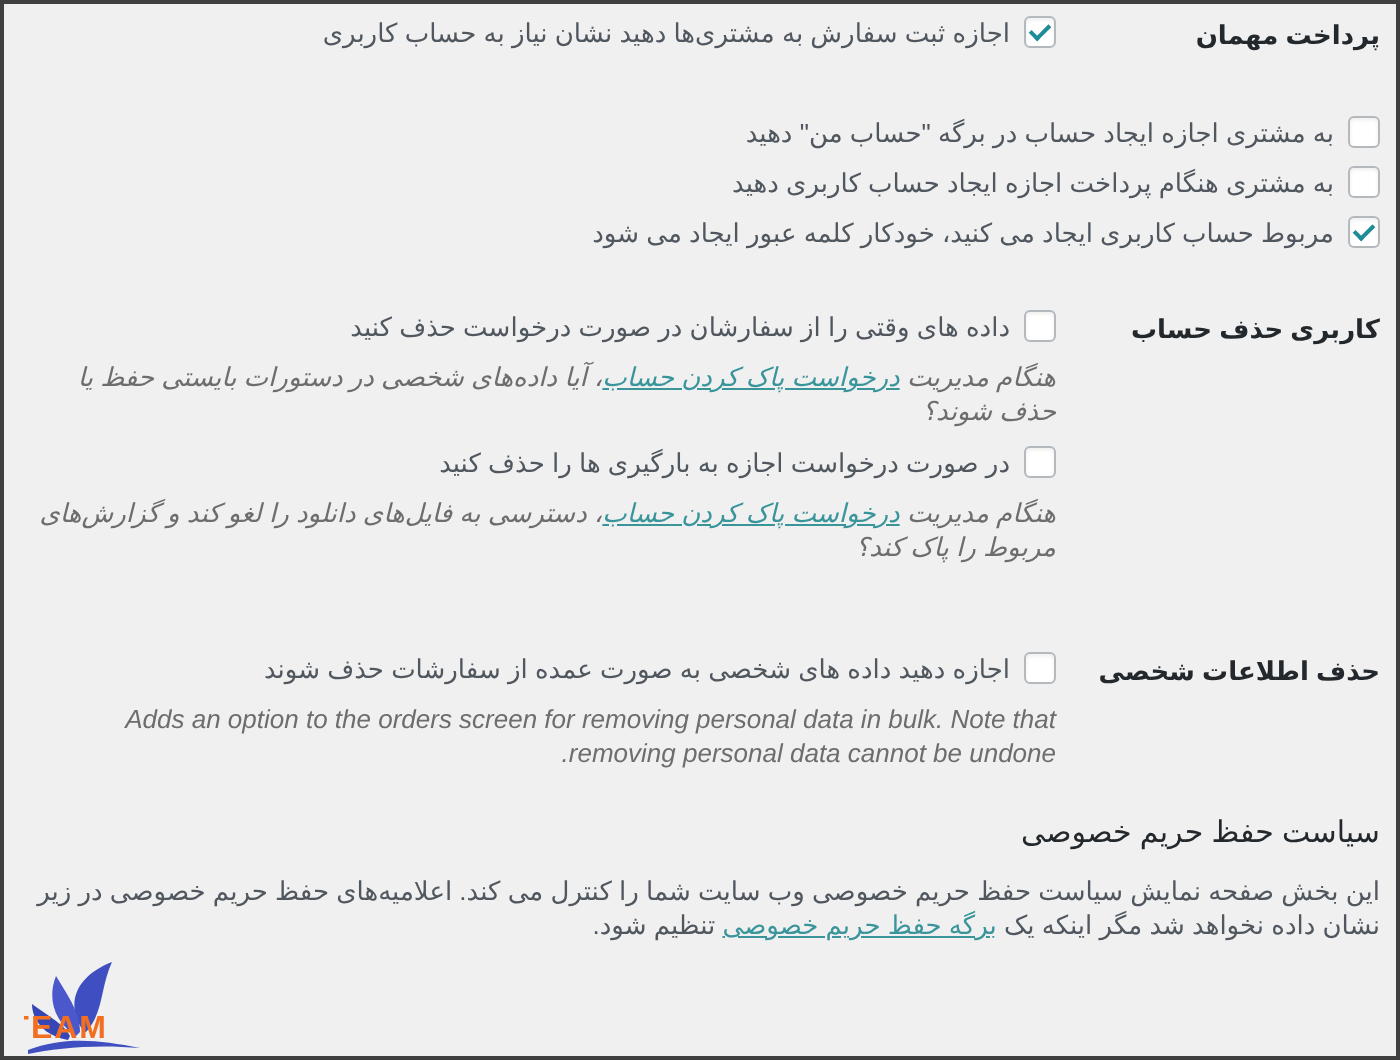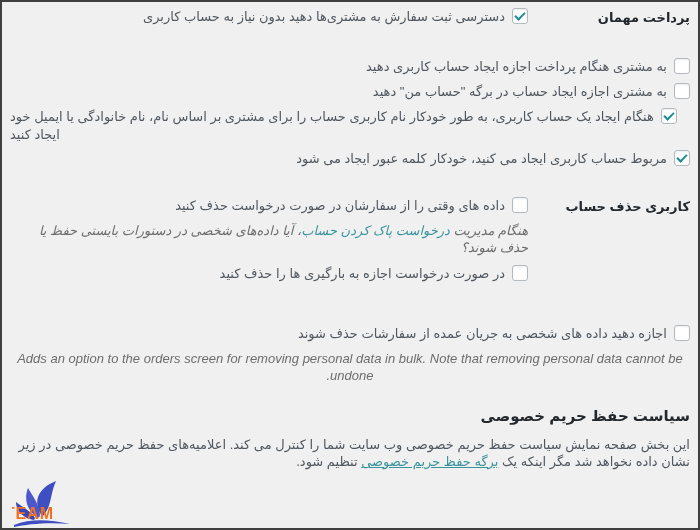--- a/index.html
+++ b/index.html
@@ -26,81 +26,80 @@
   }
   .cb.checked::after{
     content:"";position:absolute;left:2px;top:3px;width:8px;height:4px;
     border-left:2px solid #1e8c96;border-bottom:2px solid #1e8c96;
     transform:rotate(-45deg);
   }
   .cb-row.wrap-left{text-align:left;line-height:18px;margin-bottom:6px;}
   .help{
     font-style:italic;color:#6d6d6d;margin:0 0 9px 0;line-height:17px;font-size:13px;
   }
-  .help .lnk{color:#3a959b;text-align:right;}
-  .help-en{direction:rtl;text-align:center;}
+  .help .lnk{color:#3a959b;text-decoration:underline;text-align:right;}
+  .help-en{direction:rtl;}
   .h2{
-    font-size:15px;font-weight:bold;color:#23282d;text-align:right;
+    font-size:15px;font-weight:normal;color:#23282d;text-align:right;
     margin:13px 0 0 0;line-height:19px;
   }
   .para{
     font-size:13px;color:#50575e;text-align:right;margin:11px 0 0 0;line-height:17px;
   }
   .para .lnk{color:#3a959b;text-decoration:underline;}
   .logo{position:absolute;left:10px;top:476px;width:130px;height:52px;}
   .logo svg{display:block;}
 </style>
 </head>
 <body>
 
 <div class="page">
 
   <div class="tr sec-guest">
     <div class="th">پرداخت مهمان</div>
     <div class="td">
       <label class="cb-row">
-        <span class="cb checked"></span><span>دسترسی ثبت سفارش به مشتری‌ها دهید بدون نیاز به حساب کاربری</span>
+        <span class="cb checked"></span><span>اجازه ثبت سفارش به مشتری‌ها دهید نشان نیاز به حساب کاربری</span>
       </label>
     </div>
   </div>
 
   <div class="tr sec-account">
     <div class="td">
       <label class="cb-row">
-        <span class="cb"></span><span>به مشتری هنگام پرداخت اجازه ایجاد حساب کاربری دهید</span>
+        <span class="cb"></span><span>به مشتری اجازه ایجاد حساب در برگه "حساب من" دهید</span>
       </label>
       <label class="cb-row">
-        <span class="cb"></span><span>به مشتری اجازه ایجاد حساب در برگه "حساب من" دهید</span>
-      </label>
-      <label class="cb-row wrap-left">
-        <span class="cb checked"></span><span>هنگام ایجاد یک حساب کاربری، به طور خودکار نام کاربری حساب را برای مشتری بر اساس نام، نام خانوادگی یا ایمیل خود ایجاد کنید</span>
+        <span class="cb"></span><span>به مشتری هنگام پرداخت اجازه ایجاد حساب کاربری دهید</span>
       </label>
       <label class="cb-row">
         <span class="cb checked"></span><span>مربوط حساب کاربری ایجاد می کنید، خودکار کلمه عبور ایجاد می شود</span>
       </label>
     </div>
   </div>
 
   <div class="tr sec-erasure">
     <div class="th">کاربری حذف حساب</div>
     <div class="td">
       <label class="cb-row">
         <span class="cb"></span><span>داده های وقتی را از سفارشان در صورت درخواست حذف کنید</span>
       </label>
       <p class="help"><span>هنگام مدیریت </span><a class="lnk">درخواست پاک کردن حساب</a><span>، آیا داده‌های شخصی در دستورات بایستی حفظ یا حذف شوند؟</span></p>
       <label class="cb-row">
         <span class="cb"></span><span>در صورت درخواست اجازه به بارگیری ها را حذف کنید</span>
       </label>
+      <p class="help"><span>هنگام مدیریت </span><a class="lnk">درخواست پاک کردن حساب</a><span>، دسترسی به فایل‌های دانلود را لغو کند و گزارش‌های مربوط را پاک کند؟</span></p>
     </div>
   </div>
 
   <div class="tr">
+    <div class="th">حذف اطلاعات شخصی</div>
     <div class="td">
       <label class="cb-row">
-        <span class="cb"></span><span>اجازه دهید داده های شخصی به جریان عمده از سفارشات حذف شوند</span>
+        <span class="cb"></span><span>اجازه دهید داده های شخصی به صورت عمده از سفارشات حذف شوند</span>
       </label>
       <p class="help help-en">Adds an option to the orders screen for removing personal data in bulk. Note that removing personal data cannot be undone.</p>
     </div>
   </div>
 
   <h2 class="h2">سیاست حفظ حریم خصوصی</h2>
   <p class="para"><span>این بخش صفحه نمایش سیاست حفظ حریم خصوصی وب سایت شما را کنترل می کند. اعلامیه‌های حفظ حریم خصوصی در زیر نشان داده نخواهد شد مگر اینکه یک </span><a class="lnk">برگه حفظ حریم خصوصی</a><span> تنظیم شود.</span></p>
 
   <div class="logo">
     <svg width="130" height="52" viewBox="0 0 130 52">

